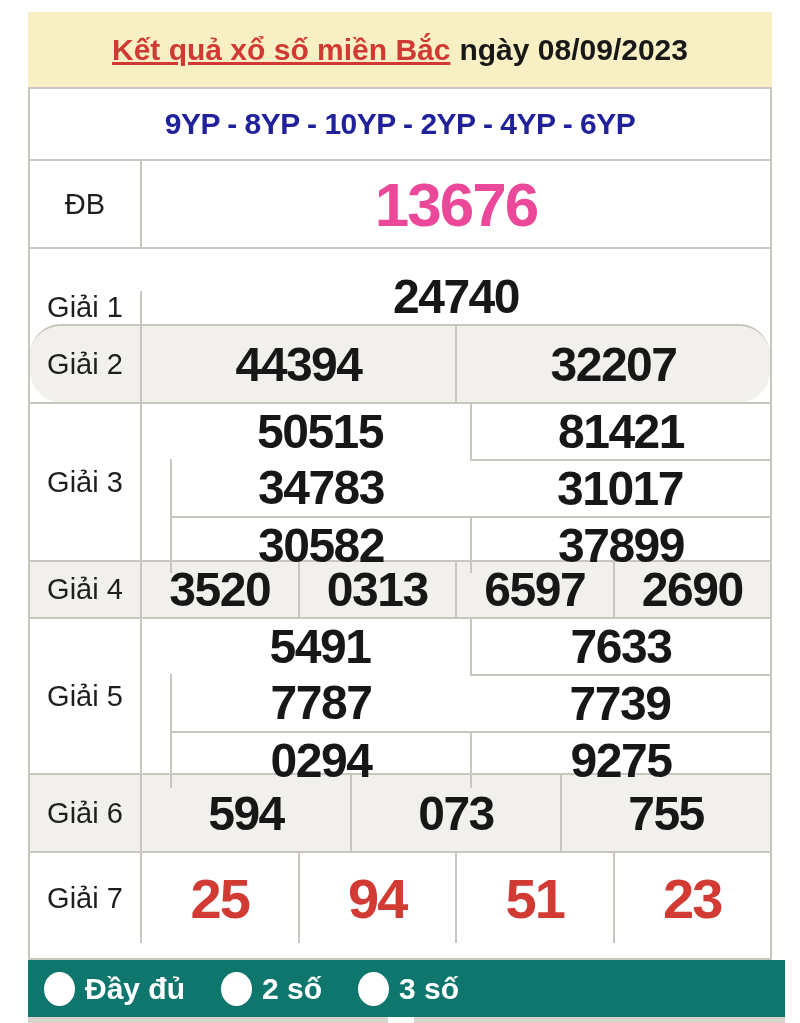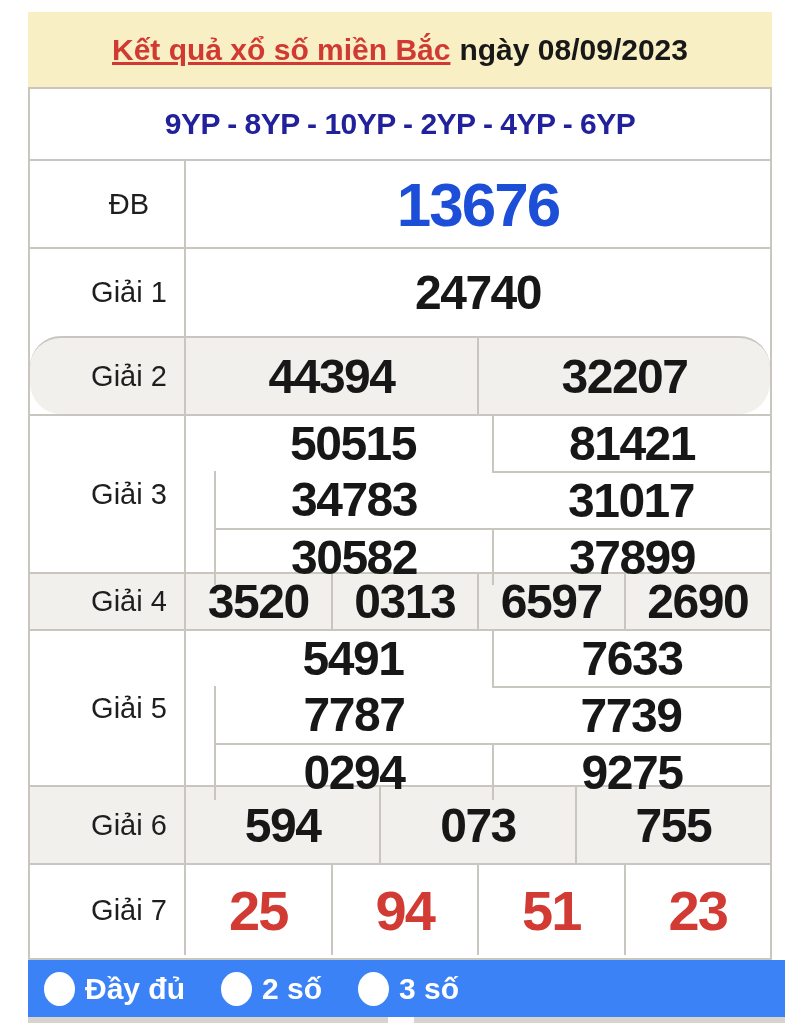--- a/index.html
+++ b/index.html
@@ -32,35 +32,35 @@
 
   .codes {
     height:70px; align-items:center; justify-content:center;
     font-size:30px; font-weight:700; color:#21219b; letter-spacing:-0.5px;
   }
 
   .lbl {
     width:112px; flex:0 0 112px;
     display:flex; align-items:center; justify-content:center;
     border-right:2px solid #c9c5bf;
-    font-size:29px; font-weight:400; color:#1e1e1e;margin-left:44px;
+    font-size:29px; font-weight:400; color:#1e1e1e;
   }
   .vals { flex:1; display:flex; }
   .cell {
     flex:1; display:flex; align-items:center; justify-content:center;
     border-left:2px solid #c9c5bf;
   }
   .cell:first-child { border-left:none; }
 
   .num { font-weight:700; color:#171717; font-size:48px; letter-spacing:-1.5px; }
-  .num-db { font-weight:700; color:#1d4ed8; font-size:62px; letter-spacing:-2px; }
+  .num-db { font-weight:700; color:#ec4899; font-size:62px; letter-spacing:-2px; }
   .num-g7 { font-weight:700; color:#d23b33; font-size:56px; letter-spacing:-2px; }
 
   .r-db { height:88px; }
-  .r-g1 { height:89px; }
+  .r-g1 { height:77px;align-items:flex-end; }
   .r-g2 { height:78px;border-radius:31px; }
   .r-g3 { height:158px; }
   .r-g4 { height:57px; }
   .r-g5 { height:156px; }
   .r-g6 { height:78px; }
   .r-g7 { height:92px; }
 
   .grid2x3 {
     flex:1; display:grid;
     grid-template-columns:1fr 1fr; grid-template-rows:1fr 1fr;margin-left:28px;
@@ -68,21 +68,21 @@
   .grid2x3 .gcell {
     display:flex; align-items:center; justify-content:center;
     border-left:2px solid #c9c5bf;
   }
   .grid2x3 .gcell.c0 { border-left:none; }
   .grid2x3 .gcell.r1 { border-top:2px solid #c9c5bf; }
 
   
   .filterbar {
     position:absolute; left:28px; top:960px; width:757px; height:57px;
-    background:#3b82f6;
+    background:#0f766e;
     display:flex; align-items:center; gap:36px; padding-left:16px;
   }
   .opt { display:flex; align-items:center; gap:10px; cursor:pointer; }
   .radio {
     width:31px; height:34px; border-radius:50%; background:#ffffff; flex:0 0 31px;
   }
   .opt .olabel { color:#ffffff; font-weight:700; font-size:30px; white-space:nowrap; }
 
   .bottom-strip {
     position:absolute; left:28px; top:1017px; width:757px; height:6px;

